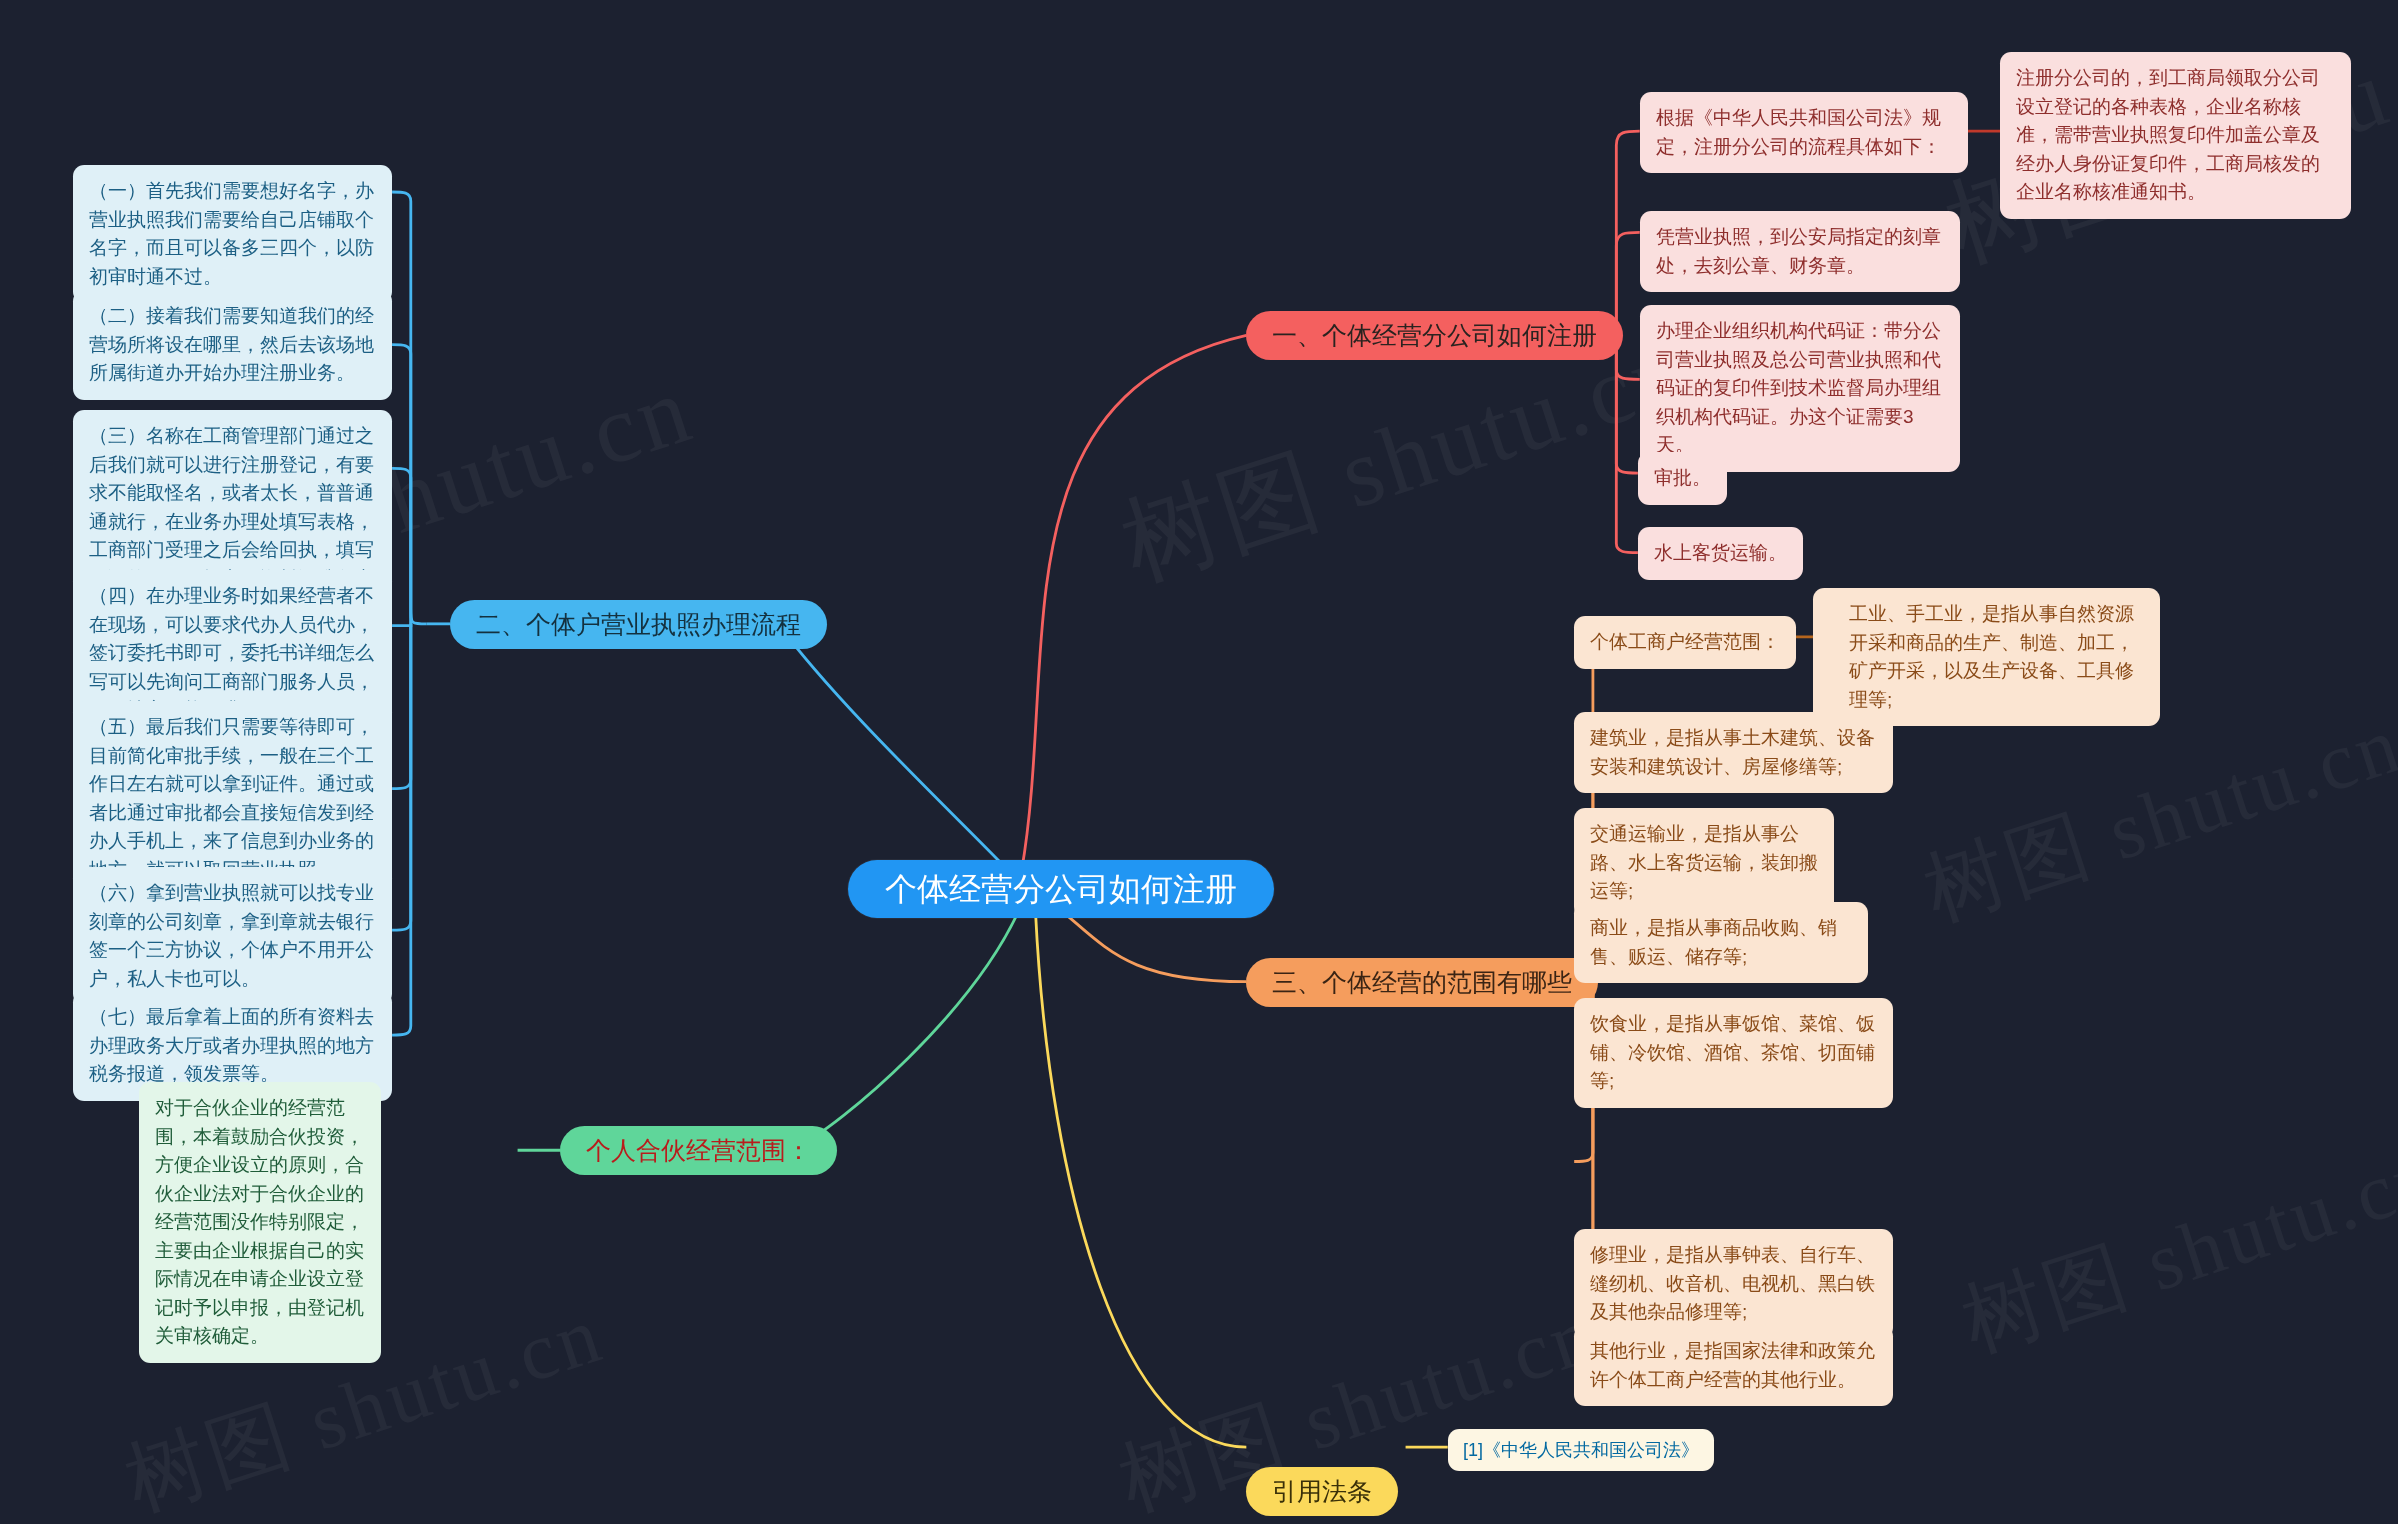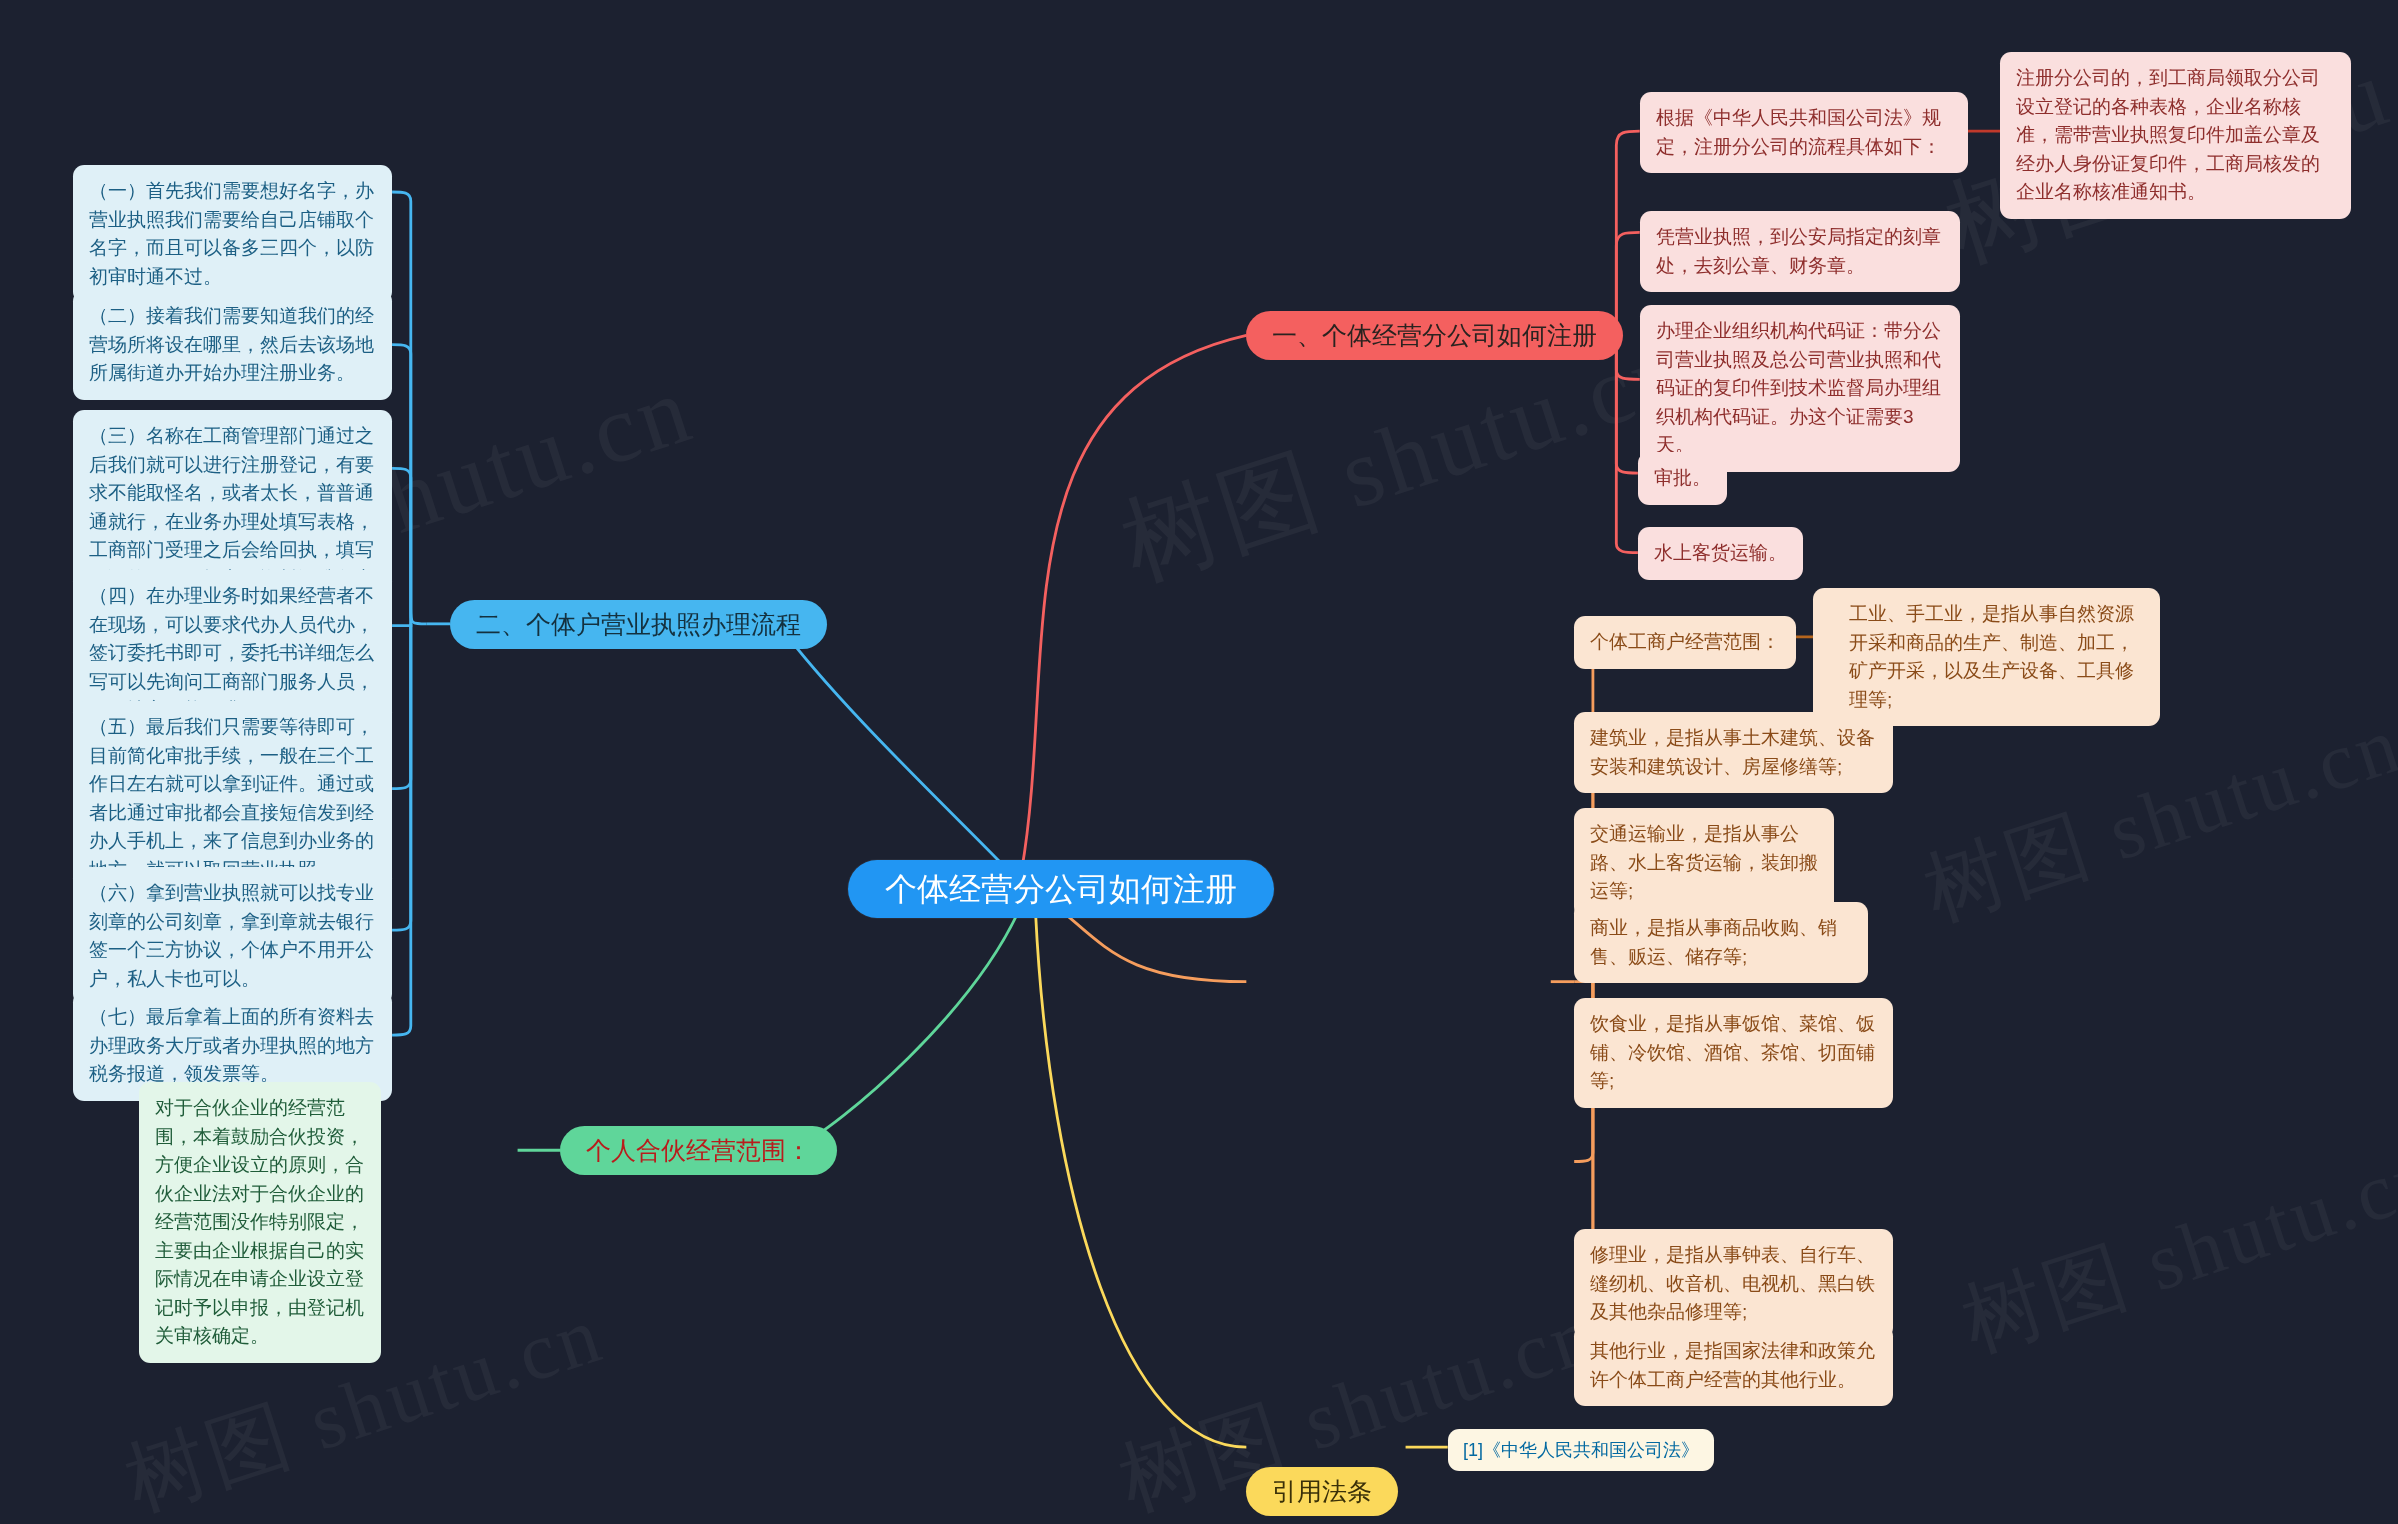--- a/index.html
+++ b/index.html
@@ -167,20 +167,23 @@
   <div class="node leaf leaf-blue" style="left:73px;top:701px;width:319px;">
     <span>（五）最后我们只需要等待即可，目前简化审批手续，一般在三个工作日左右就可以拿到证件。通过或者比通过审批都会直接短信发到经办人手机上，来了信息到办业务的地方，就可以取回营业执照。</span>
   </div>
   <div class="node leaf leaf-blue" style="left:73px;top:867px;width:319px;">
     <span>（六）拿到营业执照就可以找专业刻章的公司刻章，拿到章就去银行签一个三方协议，个体户不用开公户，私人卡也可以。</span>
   </div>
   <div class="node leaf leaf-blue" style="left:73px;top:991px;width:319px;">
     <span>（七）最后拿着上面的所有资料去办理政务大厅或者办理执照的地方税务报道，领发票等。</span>
   </div>
 
+  <div class="node pill pill-orange" style="left:1246px;top:958px;">
+    <span>三、个体经营的范围有哪些</span>
+  </div>
 
   <div class="node leaf leaf-orange tight" style="left:1574px;top:616px;">
     <span>个体工商户经营范围：</span>
   </div>
   <div class="node leaf leaf-orange" style="left:1813px;top:588px;width:347px;padding-left:36px;">
     <span>工业、手工业，是指从事自然资源开采和商品的生产、制造、加工，矿产开采，以及生产设备、工具修理等;</span>
   </div>
   <div class="node leaf leaf-orange" style="left:1574px;top:712px;width:319px;">
     <span>建筑业，是指从事土木建筑、设备安装和建筑设计、房屋修缮等;</span>
   </div>

